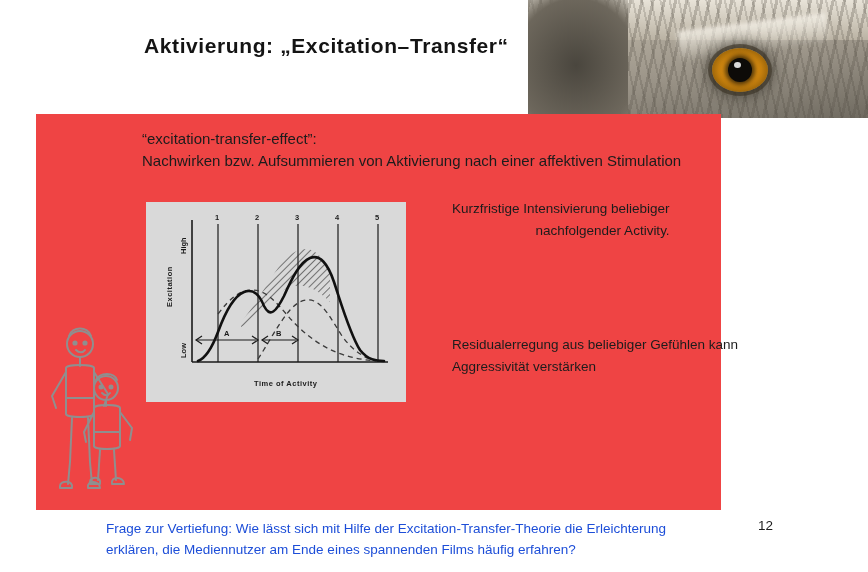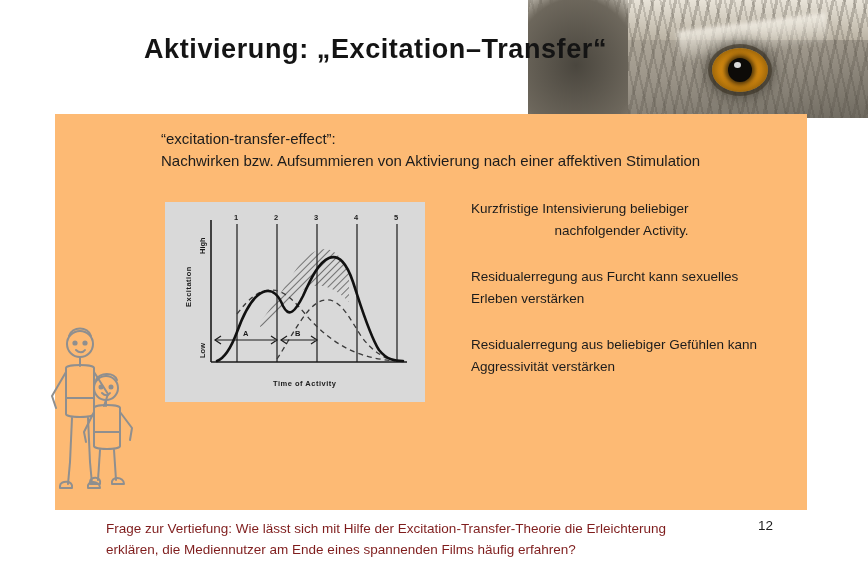--- a/index.html
+++ b/index.html
@@ -87,36 +87,35 @@
     background: linear-gradient(180deg, rgba(245,241,232,0.85), rgba(190,184,172,0.1));
     transform: rotate(-7deg);
     filter: blur(2px);
   }
 
   
   .slide-title {
     position: absolute;
     left: 144px;
     top: 34px;
-    font-size: 27px;
+    font-size: 21px;
     font-weight: bold;
     letter-spacing: 0.6px;
     color: #141414;
     white-space: nowrap;
   }
 
   
   .panel {
     position: absolute;
     left: 36px;
     top: 114px;
-    width: 752px;
+    width: 685px;
     height: 396px;
-    background: #fdba74;
-    margin-left: 19px;
+    background: #ef4444;
   }
 
   .panel-text-line {
     position: absolute;
     font-size: 15px;
     color: #1c1c1c;
     white-space: nowrap;
   }
   .line-1 { left: 106px; top: 16px; }
   .line-2 { left: 106px; top: 38px; }
@@ -169,21 +168,21 @@
   .kids svg { display: block; }
 
   
   .footer {
     position: absolute;
     left: 106px;
     top: 518px;
     width: 640px;
     font-size: 13.5px;
     line-height: 21px;
-    color: #7f1d1d;
+    color: #1d4ed8;
   }
   .page-number {
     position: absolute;
     left: 758px;
     top: 518px;
     font-size: 13.5px;
     color: #1c1c1c;
   }
 </style>
 </head>
@@ -260,24 +259,20 @@
       <text class="tick-label" x="40" y="156" transform="rotate(-90 40 156)">Low</text>
 
       <text class="axis-label" x="108" y="184">Time of Activity</text>
     </svg>
   </div>
 
   <div class="rt rt-1">
     <div>Kurzfristige Intensivierung beliebiger</div>
     <div>nachfolgender Activity.</div>
   </div>
-  <div class="rt rt-2">
-    <div>Residualerregung aus Furcht kann sexuelles</div>
-    <div>Erleben verstärken</div>
-  </div>
   <div class="rt rt-3">
     <div>Residualerregung aus beliebiger Gefühlen kann</div>
     <div>Aggressivität verstärken</div>
   </div>
 </div>
 
 <div class="kids">
   <svg width="120" height="190" viewBox="0 0 120 190" xmlns="http://www.w3.org/2000/svg">
     <g stroke="#8f8f8f" stroke-width="2" fill="none" stroke-linecap="round" stroke-linejoin="round">
 

